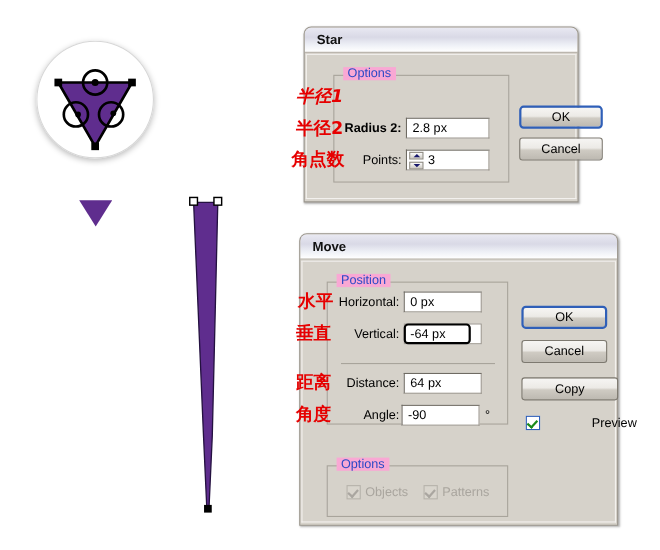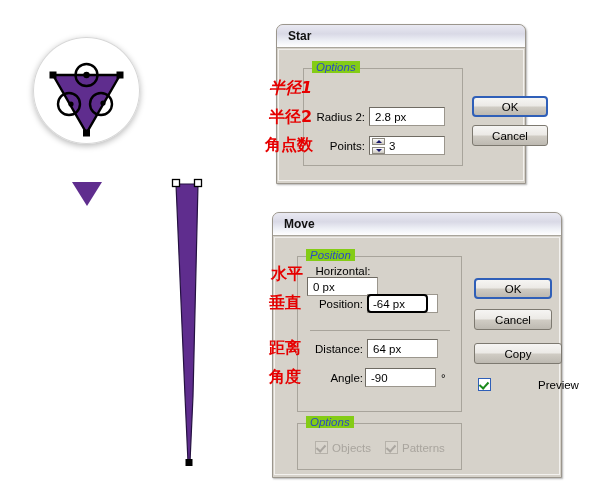--- a/index.html
+++ b/index.html
@@ -57,25 +57,24 @@
   }
 
   
   .group{
     position:absolute;
     border:1px solid #a8a49b;
     box-sizing:border-box;
   }
   .group-legend{
     position:absolute;top:-8px;left:8px;
-    background:#84cc16;
+    background:#f9a8d4;
     padding:0 4px;
     font-size:11.5px;color:#2b49c6;
     white-space:nowrap;
-    font-style:italic;
   }
 
   
   .frow{position:absolute;display:flex;align-items:center;}
   .flabel{
     font-size:11.5px;color:#000;
     text-align:right;
     white-space:nowrap;
   }
   .finput{
@@ -226,21 +225,21 @@
     </div>
     <div class="dlg-body">
 
       <div class="group" style="left:24px;top:18px;width:160px;height:98px;">
         <span class="group-legend">Options</span>
       </div>
 
       <span class="anno" style="left:-10px;top:30px;font-style:italic;">半径1</span>
 
       <div class="frow" style="left:28px;top:57px;">
-        <span class="flabel" style="width:58px;">Radius 2:</span>
+        <span class="flabel" style="width:58px;font-weight:bold;">Radius 2:</span>
         <span class="finput" style="width:76px;margin-left:4px;">2.8 px</span>
       </div>
       <span class="anno" style="left:-10px;top:59px;">半径2</span>
 
       <div class="frow" style="left:28px;top:86px;">
         <span class="flabel" style="width:58px;">Points:</span>
         <span class="finput" style="width:76px;margin-left:4px;padding-left:2px;">
           <span class="spin">
             <div class="up"></div>
             <div class="dn"></div>
@@ -255,32 +254,32 @@
 
     </div>
   </div>
 
   <div class="dialog" style="left:272px;top:212px;width:290px;height:266px;">
     <div class="dlg-title">
       <span>Move</span>
     </div>
     <div class="dlg-body">
 
-      <div class="group" style="left:22px;top:18px;width:165px;height:156px;">
+      <div class="group" style="left:22px;top:18px;width:165px;height:130px;">
         <span class="group-legend">Position</span>
       </div>
 
-      <div class="frow" style="left:28px;top:27px;flex-direction:column;">
+      <div class="frow" style="left:28px;top:27px;">
         <span class="flabel" style="width:60px;">Horizontal:</span>
         <span class="finput" style="width:71px;margin-left:4px;">0 px</span>
       </div>
       <span class="anno" style="left:-4px;top:28px;">水平</span>
 
       <div class="frow" style="left:28px;top:56px;">
-        <span class="flabel" style="width:60px;">Position:</span>
+        <span class="flabel" style="width:60px;">Vertical:</span>
         <span class="focus-wrap" style="margin-left:4px;width:71px;">
           <span class="ghost" style="width:71px;"></span>
           <span class="finput focused" style="width:61px;">-64 px</span>
         </span>
       </div>
       <span class="anno" style="left:-6px;top:57px;">垂直</span>
 
       <div class="sep" style="left:35px;top:92px;width:140px;"></div>
 
       <div class="frow" style="left:28px;top:101px;">

